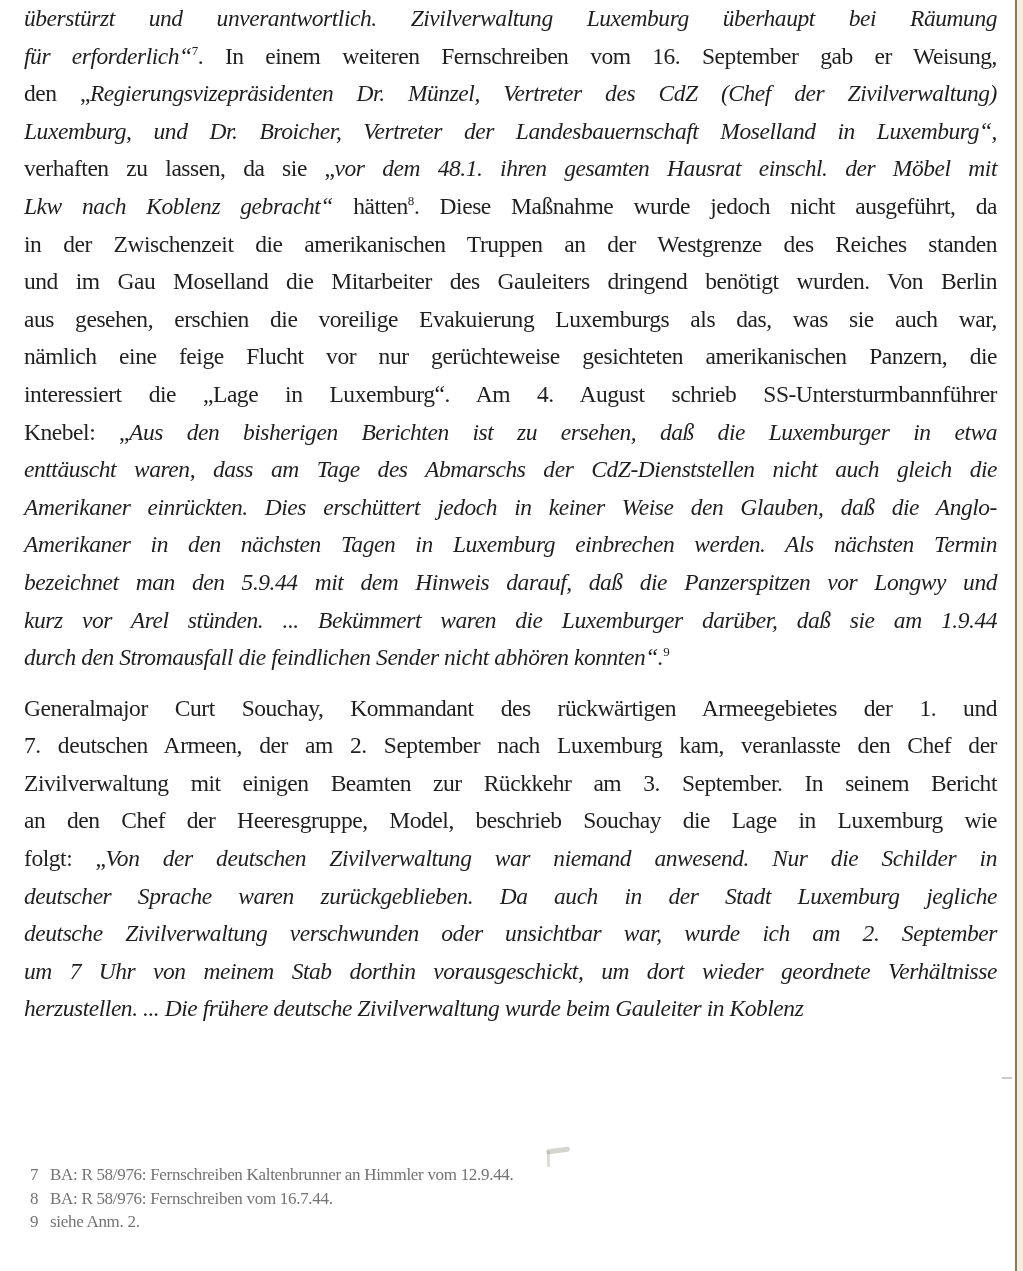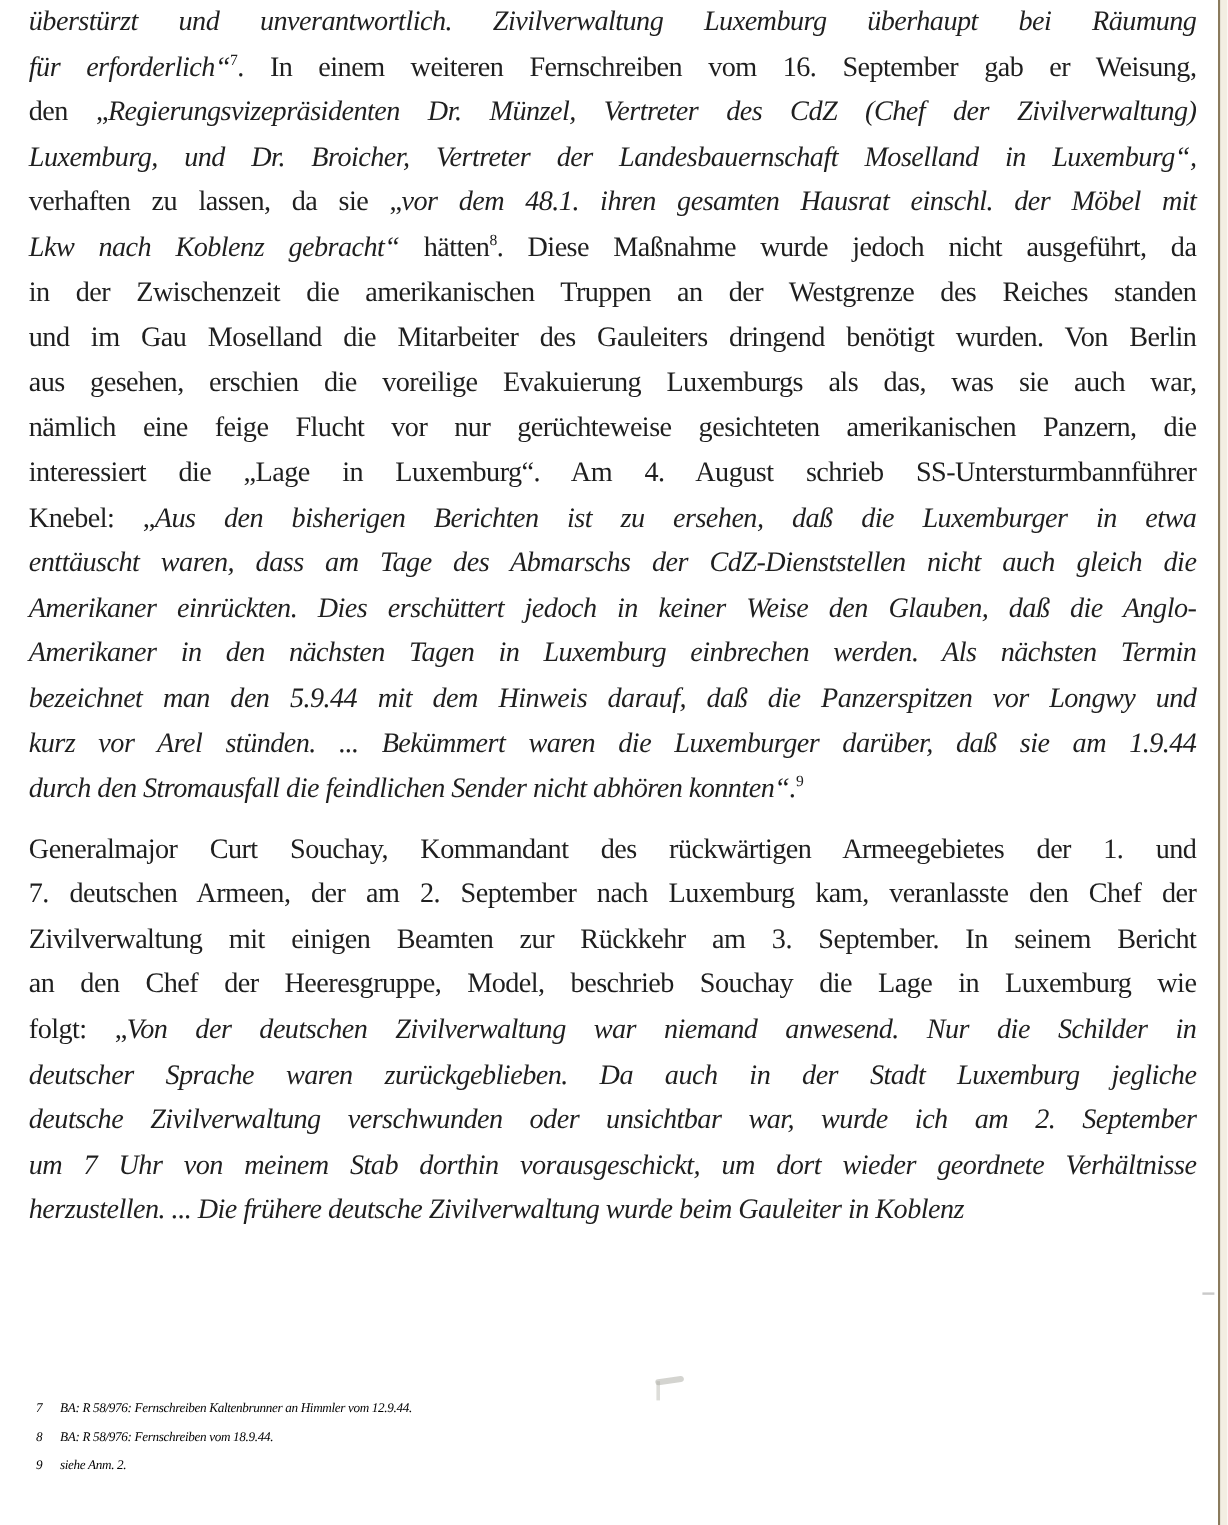--- a/index.html
+++ b/index.html
@@ -49,23 +49,22 @@
     }
     .line.last { text-align-last: left; }
     .para-gap { height: 13px; }
     i { }
     sup { font-size: 13px; line-height: 0; vertical-align: 9px; }
     .footnotes {
       position: absolute;
       left: 30px;
       top: 1163px;
       width: 700px;
-      font-size: 11px;
-      font-style: italic;
-      color: #000000;
+      font-size: 17px;
+      color: #737373;
     }
     .fn {
       height: 23.6px;
       line-height: 23.6px;
       white-space: nowrap;
       letter-spacing: -0.3px;
     }
     .fn-num {
       display: inline-block;
       width: 20px;
@@ -137,15 +136,15 @@
       <span class="line last"><i>herzustellen. ... Die frühere deutsche Zivilverwaltung wurde beim Gauleiter in Koblenz</i></span>
     </div>
   </div>
 
 <div class="smudge"></div>
 <div class="smudge2"></div>
 <div class="tick"></div>
 
 <div class="footnotes" id="footnotes">
     <div class="fn"><span class="fn-num">7</span><span>BA: R 58/976: Fernschreiben Kaltenbrunner an Himmler vom 12.9.44.</span></div>
-    <div class="fn"><span class="fn-num">8</span><span>BA: R 58/976: Fernschreiben vom 18.9.44.</span></div>
+    <div class="fn"><span class="fn-num">8</span><span>BA: R 58/976: Fernschreiben vom 16.7.44.</span></div>
     <div class="fn"><span class="fn-num">9</span><span>siehe Anm. 2.</span></div>
   </div>
 
 </body></html>

